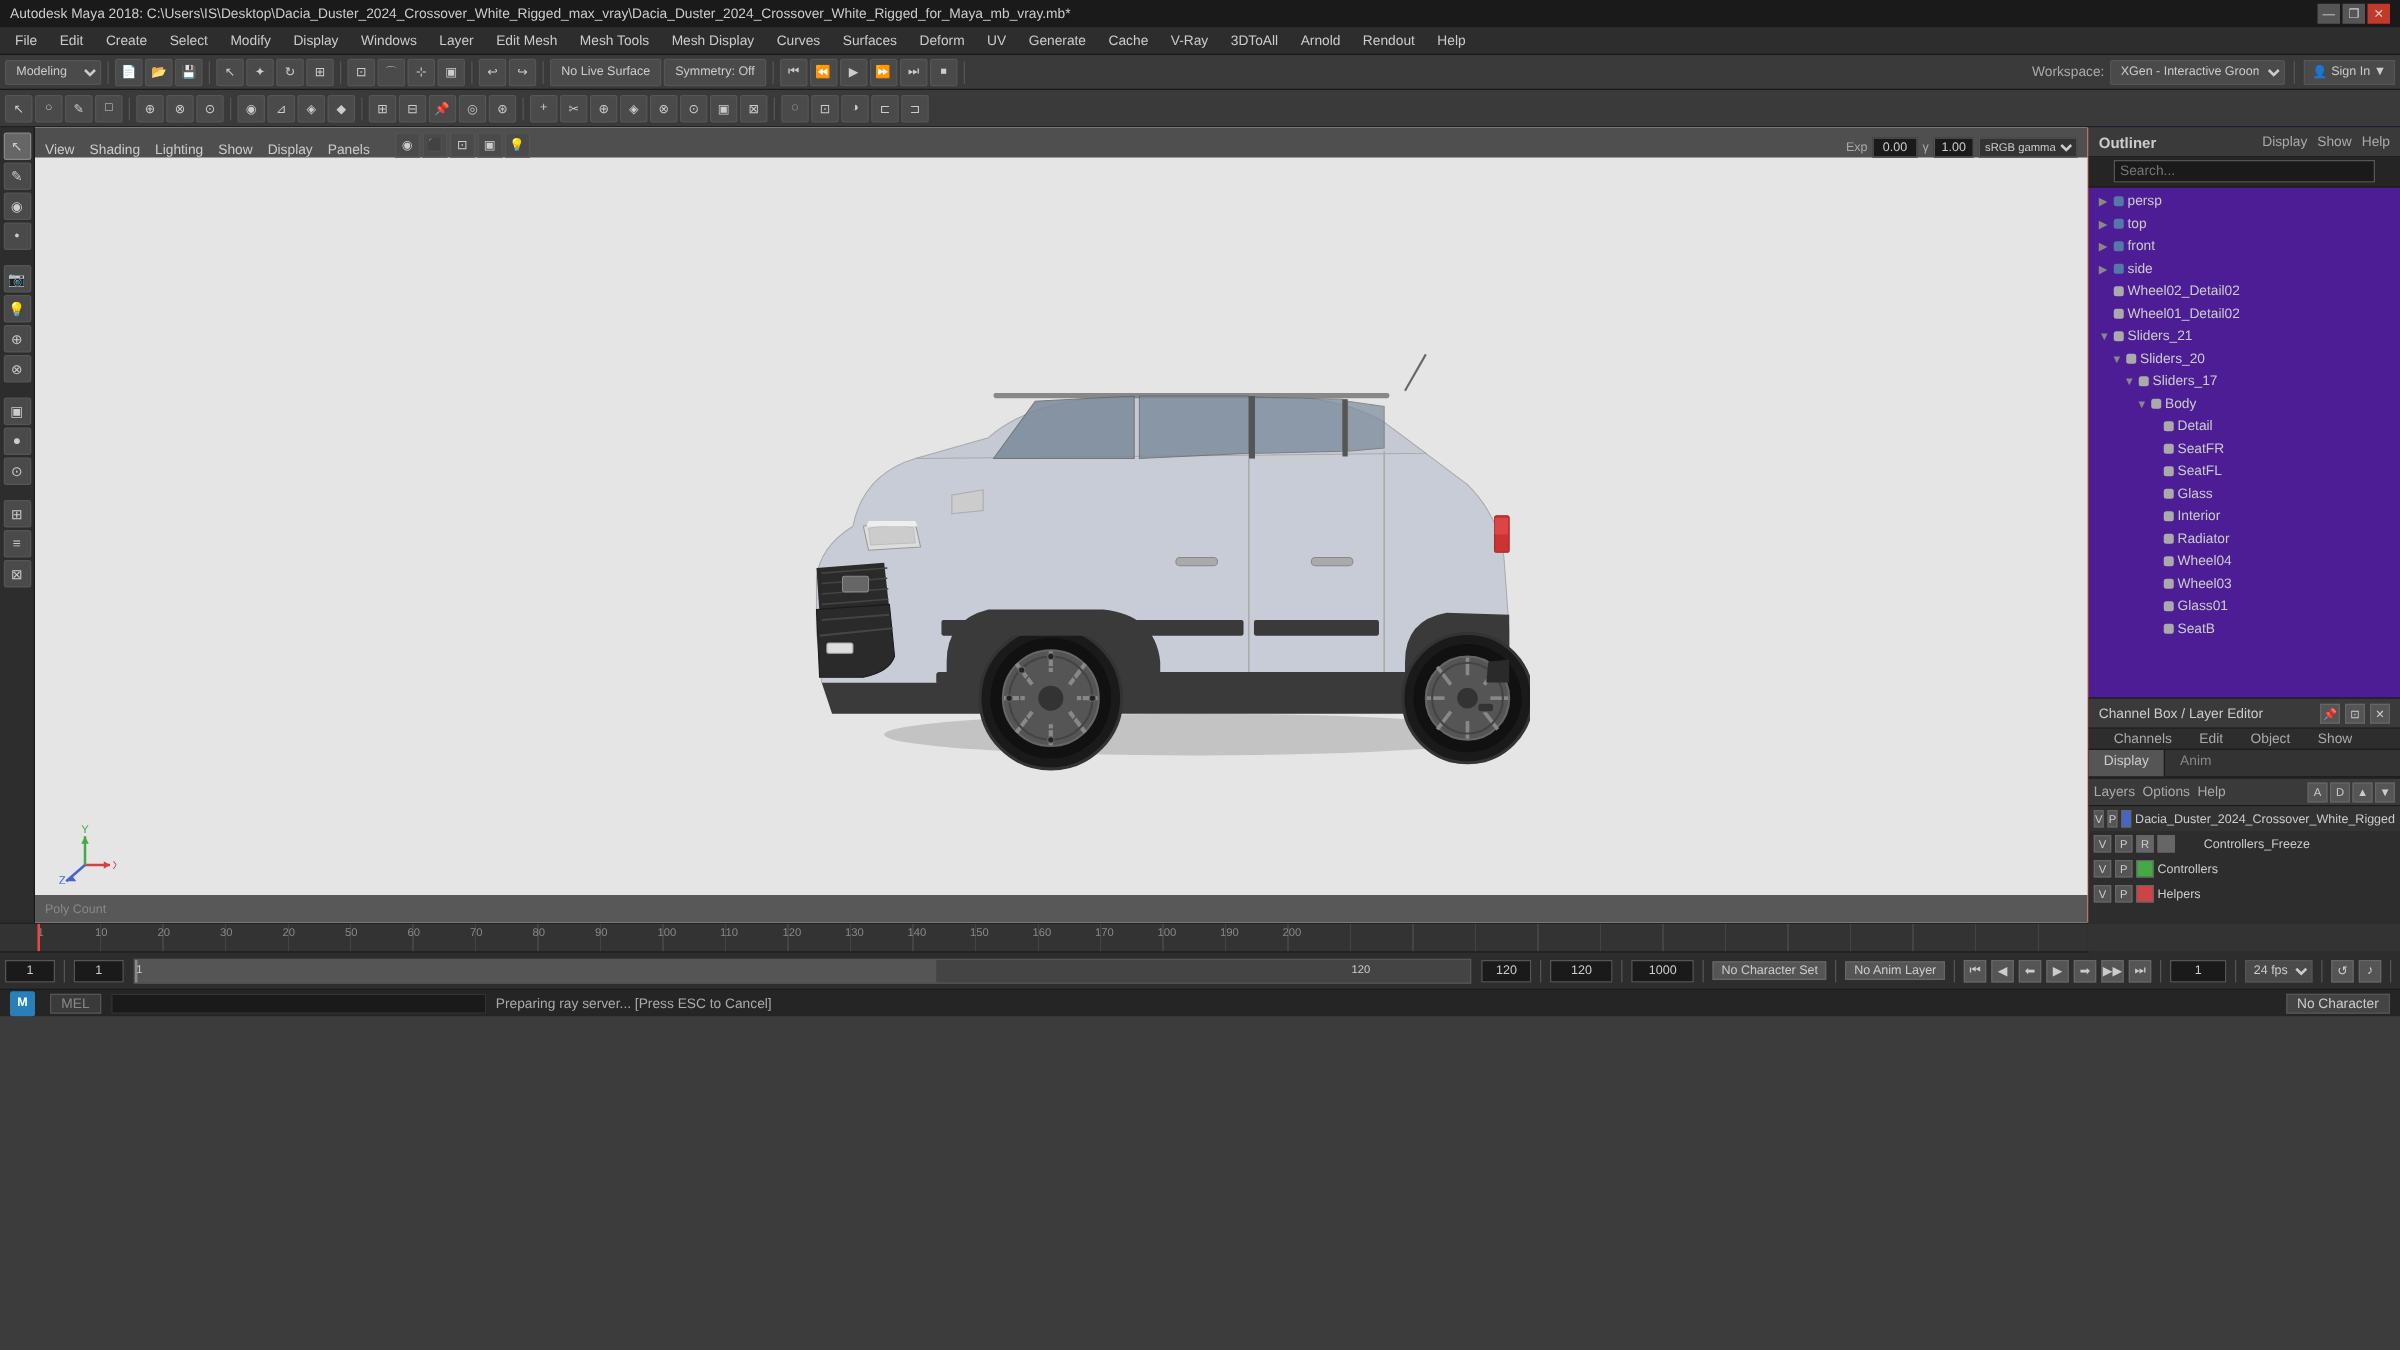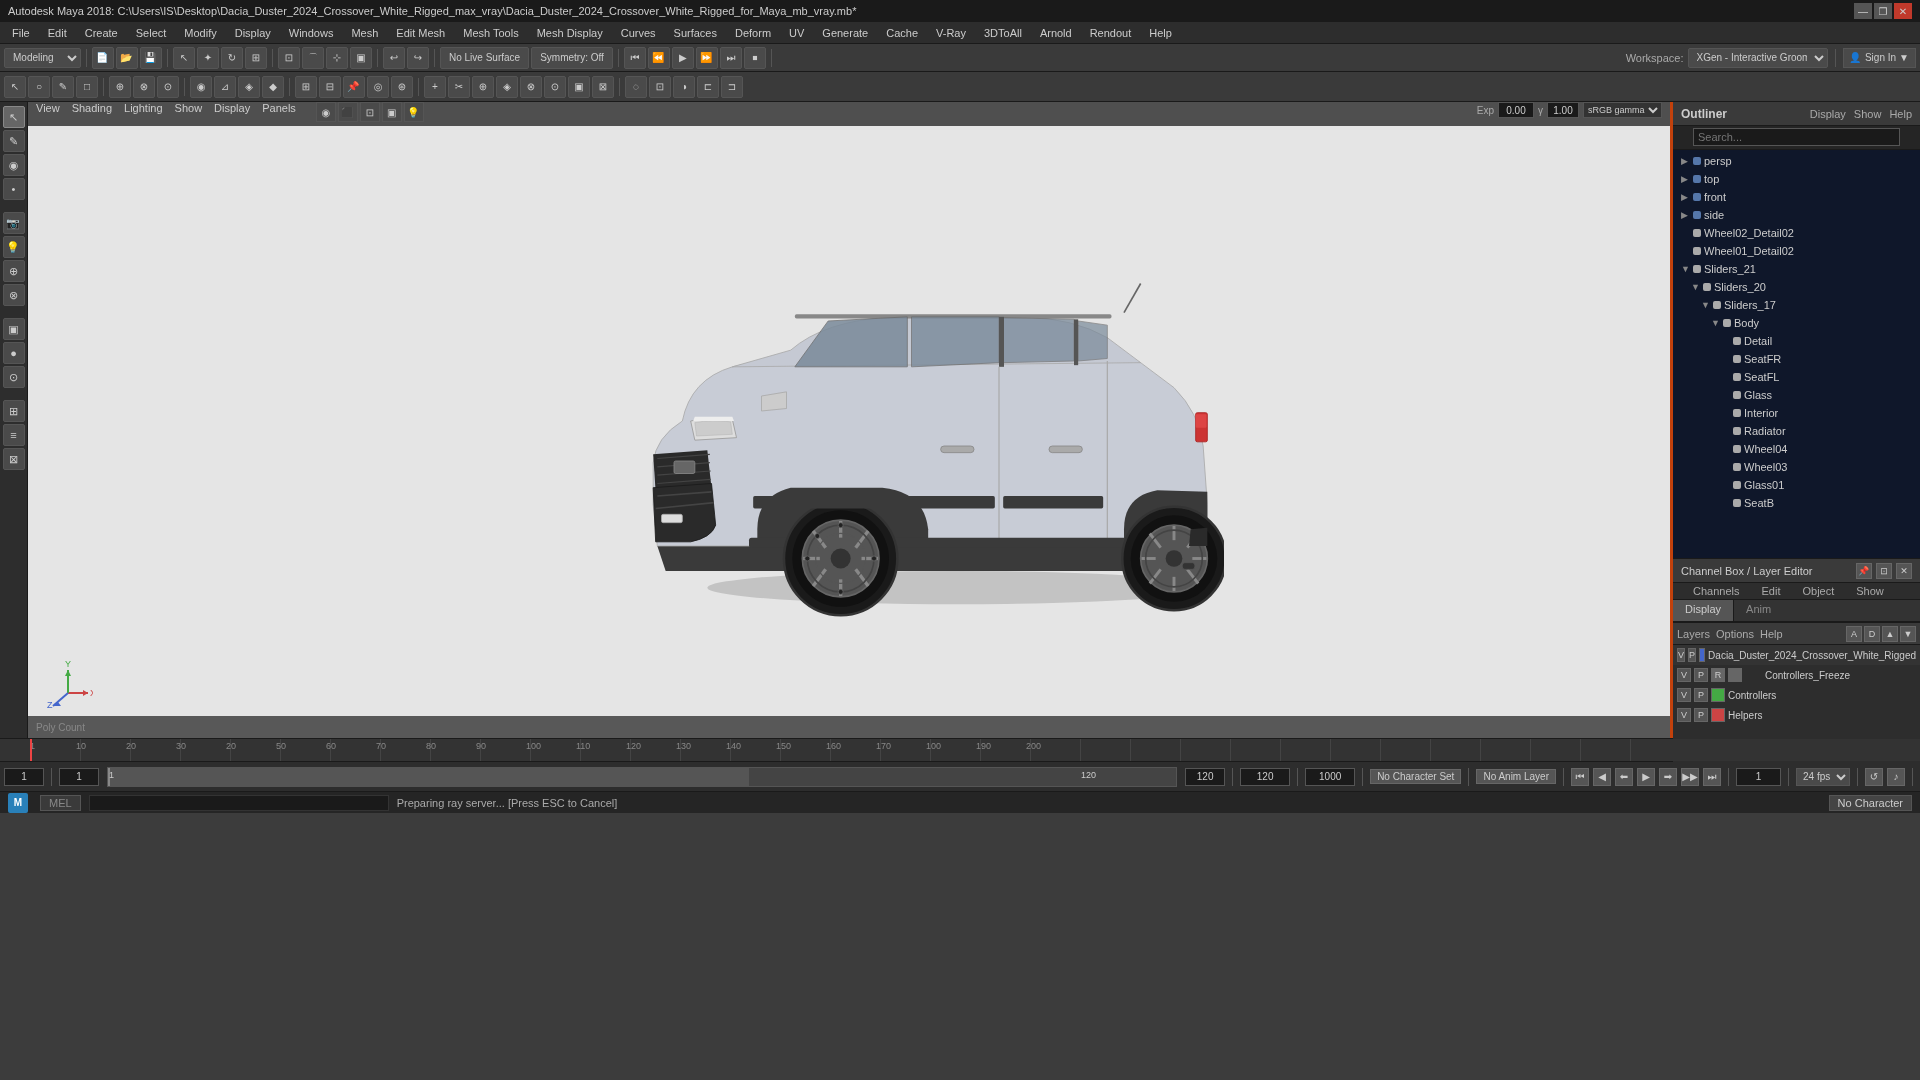--- a/index.html
+++ b/index.html
@@ -137,21 +137,21 @@
 
     
     #viewport-topbar {
       position: absolute;
       top: 0;
       left: 0;
       right: 0;
       height: 24px;
       background: rgba(50,50,50,0.85);
       display: flex;
-      align-items: flex-start;
+      align-items: flex-end;
       padding: 0 8px;
       gap: 12px;
       z-index: 10;
     }
     .viewport-menu-item {
       font-size: 11px;
       color: #cccccc;
       cursor: pointer;
     }
 
@@ -195,22 +195,22 @@
     
     #car-svg {
       width: 750px;
       height: 450px;
       position: relative;
     }
 
     
     #right-panel {
       width: 250px;
-      background: #0f172a;
-      border-left: 3px solid #c2410c;
+      background: #4c1d95;
+      border-left: 1px solid #c2410c;
       display: flex;
       flex-direction: column;
       flex-shrink: 0;
     }
 
     #outliner-header {
       height: 24px;
       background: #3a3a3a;
       display: flex;
       align-items: center;
@@ -522,21 +522,21 @@
 </div>
 
 <div id="menu-bar">
   <div class="menu-item">File</div>
   <div class="menu-item">Edit</div>
   <div class="menu-item">Create</div>
   <div class="menu-item">Select</div>
   <div class="menu-item">Modify</div>
   <div class="menu-item">Display</div>
   <div class="menu-item">Windows</div>
-  <div class="menu-item">Mesh</div>
+  <div class="menu-item">Layer</div>
   <div class="menu-item">Edit Mesh</div>
   <div class="menu-item">Mesh Tools</div>
   <div class="menu-item">Mesh Display</div>
   <div class="menu-item">Curves</div>
   <div class="menu-item">Surfaces</div>
   <div class="menu-item">Deform</div>
   <div class="menu-item">UV</div>
   <div class="menu-item">Generate</div>
   <div class="menu-item">Cache</div>
   <div class="menu-item">V-Ray</div>

